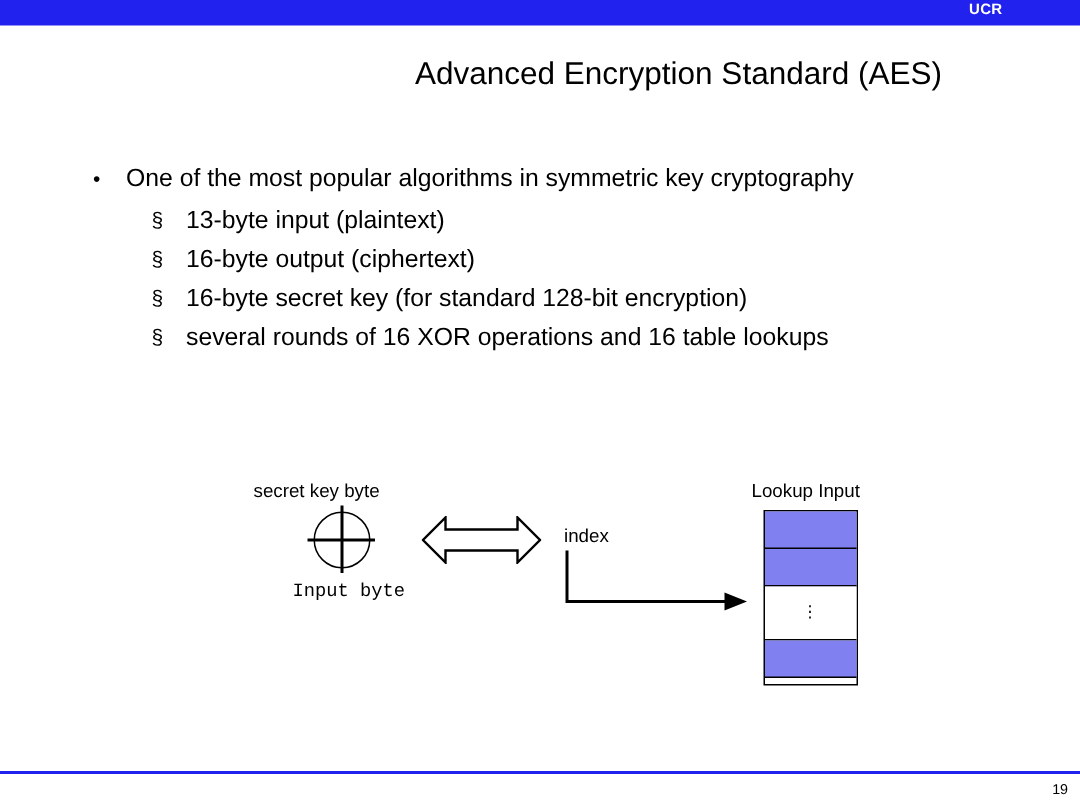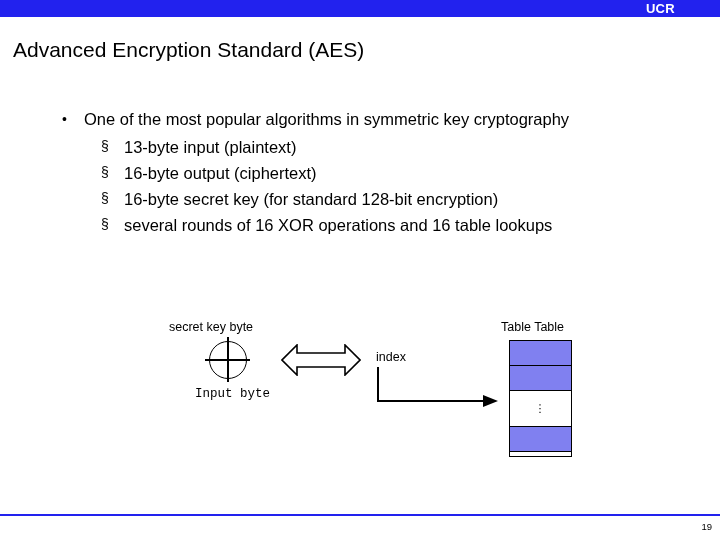--- a/index.html
+++ b/index.html
@@ -21,36 +21,35 @@
     left: 0;
     top: 0;
     width: 720px;
     height: 17px;
     background: #2222ee;
   }
   .top-banner-label {
     position: absolute;
     left: 646px;
     top: 1px;
-    font-size: 13px;
+    font-size: 10px;
     font-weight: bold;
     color: #ffffff;
     letter-spacing: 0.2px;
   }
 
   
   .slide-title {
     position: absolute;
     left: 0;
     top: 38px;
     width: 628px;
-    text-align: left;
+    text-align: right;
     font-size: 21px;
     color: #000000;
-    padding-left: 13px;
   }
 
   
   .bullets {
     position: absolute;
     left: 44px;
     top: 106px;
     width: 660px;
   }
   .bullet-l1 {
@@ -224,21 +223,21 @@
     <span class="mark">§</span>
     <span>several rounds of 16 XOR operations and 16 table lookups</span>
   </div>
 </div>
 
 <div class="diagram">
 
   <div class="diagram-label lbl-secret-key">secret key byte</div>
   <div class="diagram-label lbl-input-byte">Input byte</div>
   <div class="diagram-label lbl-index">index</div>
-  <div class="diagram-label lbl-lookup">Table Table</div>
+  <div class="diagram-label lbl-lookup">Lookup Input</div>
 
   <div class="xor"></div>
 
   <svg class="dbl-arrow" viewBox="0 0 80 32">
     <polygon points="16,1 16,9 64,9 64,1 79,16 64,31 64,23 16,23 16,31 1,16" fill="#ffffff" stroke="#000000" stroke-width="1.6" stroke-linejoin="miter"></polygon>
   </svg>
 
   <svg class="bent-arrow" viewBox="0 0 130 45">
     <path d="M 8,2 L 8,36 L 115,36" fill="none" stroke="#000000" stroke-width="2"></path>
     <polygon points="128,36 113,30 113,42" fill="#000000"></polygon>

